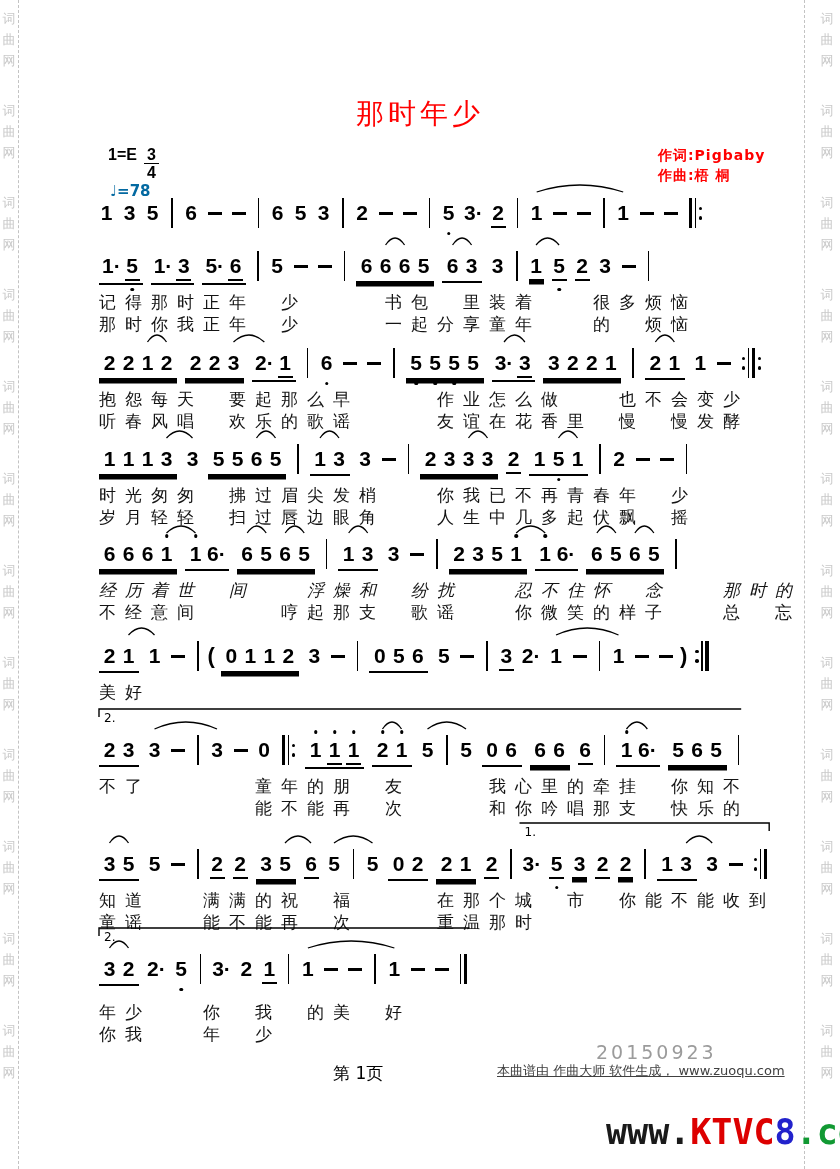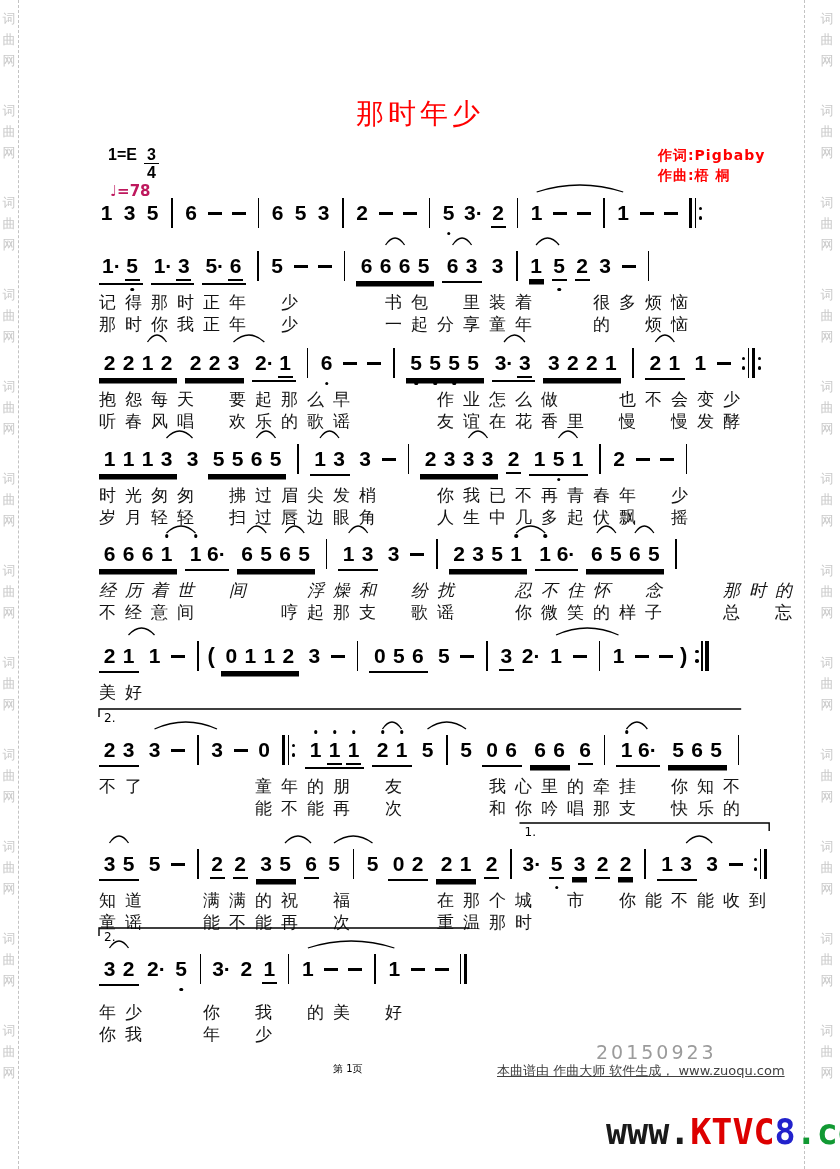--- a/index.html
+++ b/index.html
@@ -18,21 +18,21 @@
   .rail-char{width:16px;text-align:center;font-size:13px;line-height:16px;margin:5px 0;color:#c9c9c9;}
   .rail-gap{height:24px;}
   
   .title{position:absolute;top:95px;left:0;right:0;text-align:center;font-size:28px;
          letter-spacing:4px;color:#ff0000;font-family:"DejaVu Serif",serif;}
   .keyblock{position:absolute;left:108px;top:146px;display:flex;align-items:flex-start;gap:7px;
             font-family:"Liberation Sans",sans-serif;font-weight:bold;font-size:16px;color:#000;}
   .frac{display:inline-flex;flex-direction:column;align-items:center;line-height:17px;font-size:16px;}
   .frac .num{border-bottom:1.5px solid #000;padding:0 3px;}
   .tempo{position:absolute;left:110px;top:182px;font-size:15px;font-weight:bold;
-         font-family:"DejaVu Sans",sans-serif;color:#be185d;}
+         font-family:"DejaVu Sans",sans-serif;color:#0369a1;}
   .credit{position:absolute;left:658px;font-size:14px;font-weight:bold;color:#ff0000;
           font-family:"DejaVu Sans",sans-serif;letter-spacing:1px;}
   .credit.c1{top:147px;} .credit.c2{top:167px;}
   
   .mrow{position:absolute;left:95px;right:45px;height:34px;white-space:nowrap;}
   .note{display:inline-block;position:relative;font-weight:bold;font-size:21px;line-height:26px;
         min-width:15px;text-align:center;margin:0 4px;color:#000;
         font-family:"Liberation Sans",sans-serif;vertical-align:top;}
   .grp{display:inline-block;position:relative;margin:0 4px;padding:0 1px 2px;vertical-align:top;}
   .grp .note{margin:0 2px;}
@@ -52,21 +52,21 @@
   .rsign .bt{width:1.5px;height:30px;background:#000;}
   .dcol{display:flex;flex-direction:column;justify-content:center;gap:6px;height:30px;}
   .dcol i{width:3.5px;height:3.5px;border-radius:50%;background:#000;}
   .paren{display:inline-block;font-weight:bold;font-size:22px;line-height:26px;margin:0 2px;
          vertical-align:top;font-family:"Liberation Sans",sans-serif;}
   .overlay{position:absolute;left:0;top:-34px;overflow:visible;pointer-events:none;}
   
   .lyric{position:absolute;left:99px;font-size:17px;letter-spacing:9px;color:#141414;
          white-space:pre;font-family:"DejaVu Sans",sans-serif;}
   
-  .pageno{position:absolute;left:333px;top:1062px;font-size:10px;color:#000;}
+  .pageno{position:absolute;left:333px;top:1062px;font-size:17px;color:#000;}
   .generator{position:absolute;left:497px;top:1062px;font-size:13px;color:#404040;
              text-decoration:underline;}
   .datestamp{position:absolute;left:596px;top:1041px;font-size:19px;color:#9b9b9b;letter-spacing:3px;}
   .wm{position:absolute;left:606px;top:1112px;font-family:"DejaVu Sans Mono",monospace;
       font-weight:bold;font-size:35px;letter-spacing:0px;}
 </style>
 </head>
 <body>
 
 <div class="page">

